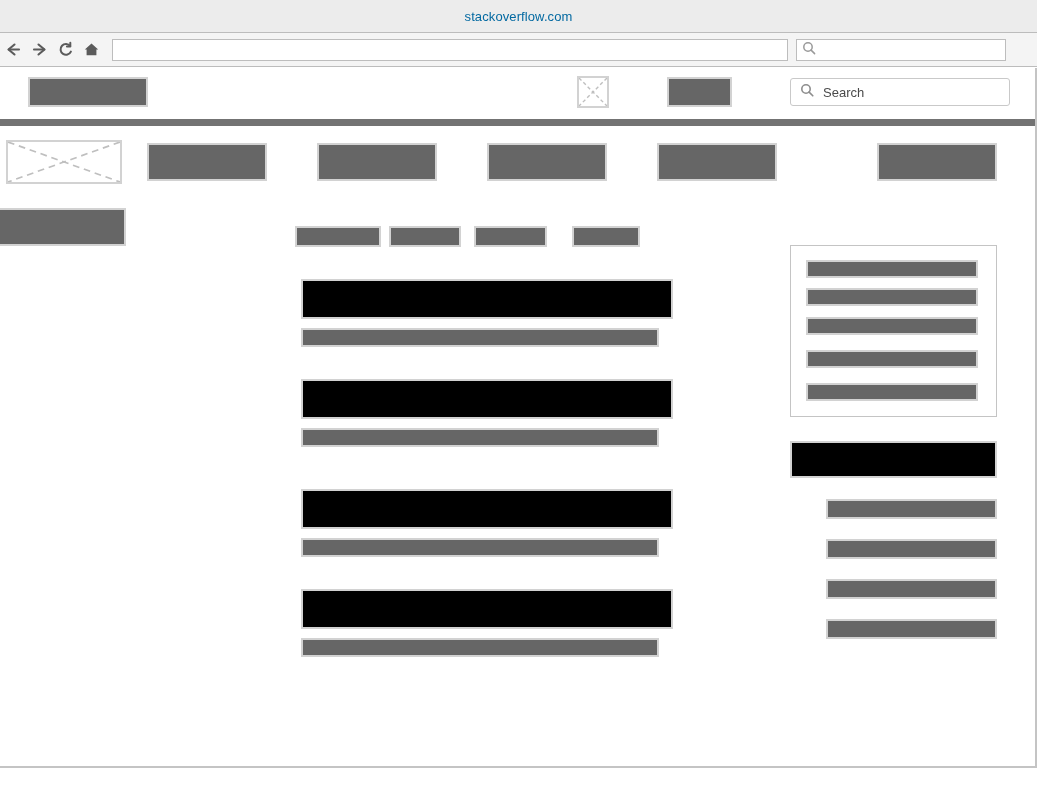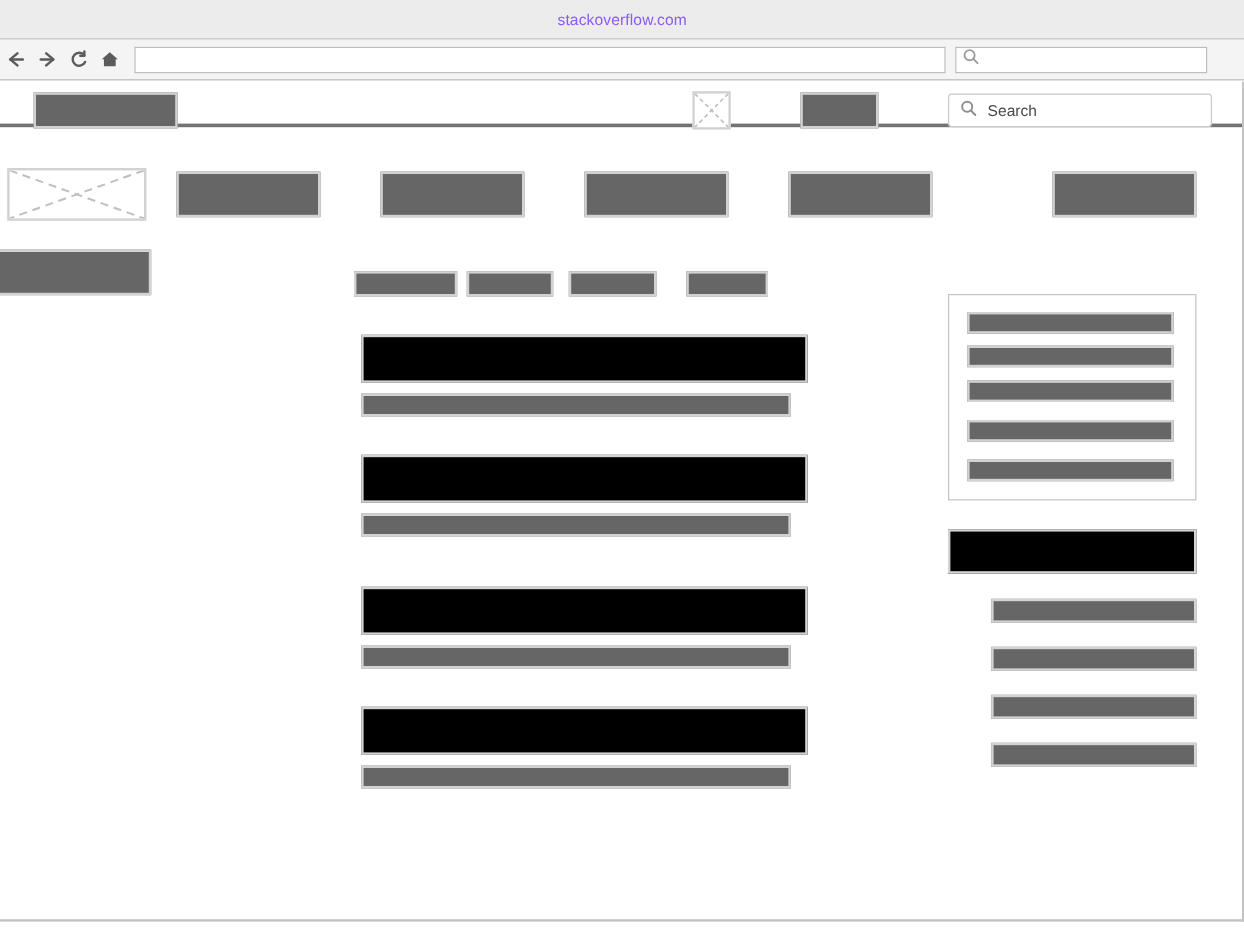--- a/index.html
+++ b/index.html
@@ -25,21 +25,21 @@
     left: 0; top: 0;
     width: 1037px; height: 33px;
     background: #ececec;
     border-bottom: 1px solid #bcbcbc;
     display: flex;
     align-items: center;
     justify-content: center;
   }
   .browser-title {
     font-size: 13px;
-    color: #8b5cf6;
+    color: #0369a1;
     letter-spacing: 0.1px;
   }
 
   .browser-toolbar {
     position: absolute;
     left: 0; top: 33px;
     width: 1037px; height: 34px;
     background: #f4f4f4;
     border-bottom: 1px solid #bcbcbc;
     display: flex;
@@ -89,22 +89,22 @@
     border-bottom: 2px solid #c4c4c4;
     background: #ffffff;
     overflow: hidden;
   }
 
   
   .site-header {
     position: absolute;
     left: 0; top: 0;
     width: 1035px;
-    height: 38px;
-    border-bottom: 3px solid #737373;
+    height: 58px;
+    border-bottom: 7px solid #737373;
   }
 
   
   .wf {
     position: absolute;
     background: #666666;
     border: 2px solid #d2d2d2;
   }
   .wf-black {
     position: absolute;

